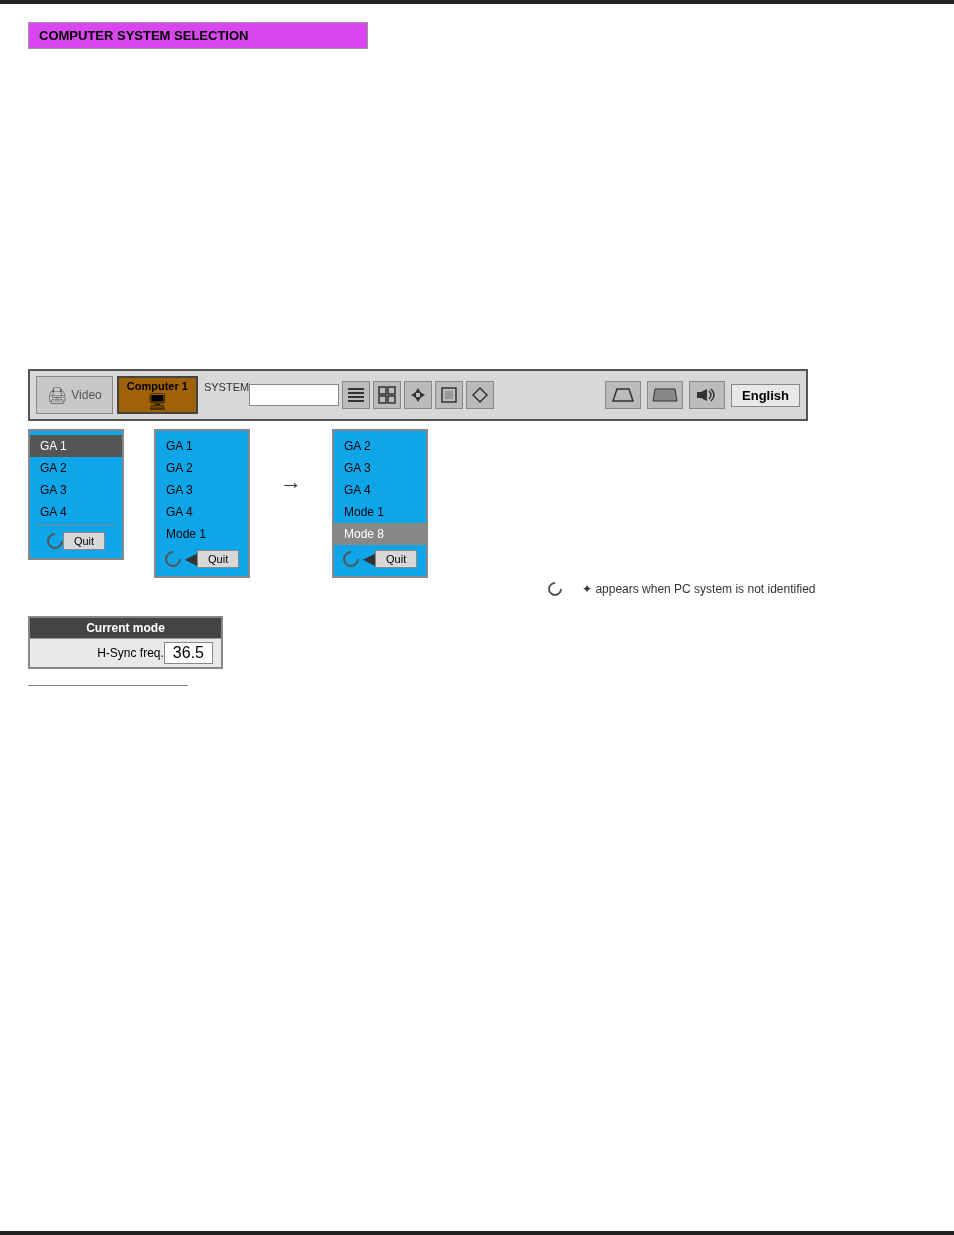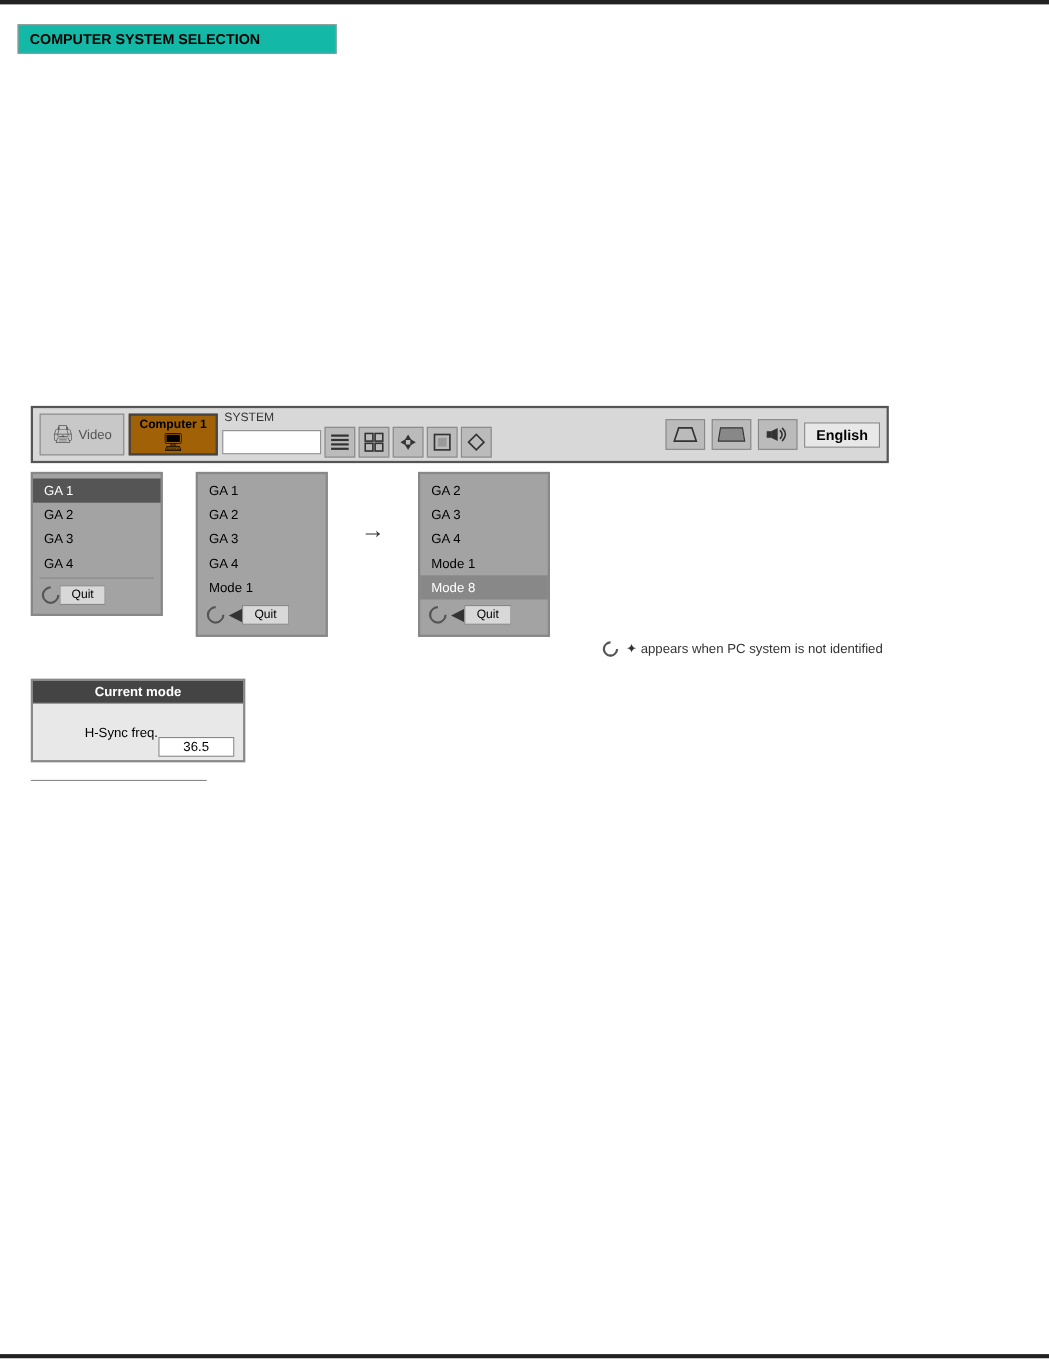--- a/index.html
+++ b/index.html
@@ -15,23 +15,23 @@
 
     
     .top-border {
       height: 4px;
       background: #222;
       width: 100%;
     }
 
     
     .header-label {
-      margin: 18px 0 0 16px;
-      width: 290px;
-      background: #14b8a6;
+      margin: 18px 0 0 28px;
+      width: 340px;
+      background: #d946ef;
       border: 1px solid #999;
       padding: 5px 10px;
       font-size: 13px;
       font-weight: bold;
     }
 
     
     .osd-section {
       margin-top: 320px;
       padding: 0 28px;
@@ -66,21 +66,21 @@
       color: #000;
       border: 2px solid #444;
     }
 
     .osd-tab-icon {
       font-size: 16px;
     }
 
     .osd-system-group {
       display: flex;
-      flex-direction: column;
+      flex-direction: row;
       align-items: flex-start;
       flex: 1;
     }
 
     .osd-system-label {
       font-size: 11px;
       color: #333;
       margin-bottom: 2px;
       margin-left: 2px;
     }
@@ -129,23 +129,23 @@
     
     .menu-panels {
       display: flex;
       align-items: flex-start;
       gap: 30px;
       margin-top: 8px;
       padding: 0 28px;
     }
 
     .menu-panel {
-      background: #a3a3a3;
+      background: #0ea5e9;
       border: 2px solid #888;
-      width: 120px;
+      width: 96px;
       padding: 4px 0;
     }
 
     .menu-item {
       padding: 4px 10px;
       font-size: 12px;
       cursor: pointer;
       color: #000;
     }
 
@@ -160,21 +160,21 @@
     }
 
     .menu-divider {
       border-bottom: 1px solid #888;
       margin: 2px 6px;
     }
 
     .menu-footer {
       display: flex;
       align-items: center;
-      justify-content: flex-start;
+      justify-content: center;
       padding: 4px 8px;
     }
 
     .menu-quit-btn {
       border: 1px solid #888;
       background: #d8d8d8;
       padding: 2px 10px;
       font-size: 11px;
       cursor: pointer;
     }
@@ -216,25 +216,24 @@
 
     .current-mode-label {
       flex: 1;
       font-size: 12px;
       text-align: right;
     }
 
     .current-mode-value {
       border: 1px solid #888;
       background: #fff;
-      padding: 1px 22px;
-      font-size: 12px;
+      padding: 1px 8px;
+      font-size: 16px;
       min-width: 40px;
       text-align: right;
-      margin-top: 27px;
     }
 
     
     .notes-section {
       margin-top: 16px;
       padding: 0 28px;
     }
 
     .notes-divider {
       border-top: 1px solid #888;
@@ -392,21 +391,21 @@
           <span style="font-size:16px; color:#333;">◀</span>
         </div>
         <button class="menu-quit-btn">Quit</button>
       </div>
     </div>
   </div>
 
 </div>
 
 <div style="padding: 0 28px; margin-top:4px; margin-left:520px; font-size:12px; color:#333;">
-  <div style="display:flex; align-items:center; gap:7px; margin-bottom:4px;">
+  <div style="display:flex; align-items:center; gap:20px; margin-bottom:4px;">
     <span style="display:inline-block; width:14px; height:14px; border:2px solid #555; border-radius:50%; border-right-color:transparent; transform:rotate(-45deg);"></span>
     <span>✦ appears when PC system is not identified</span>
   </div>
 </div>
 
 <div class="current-mode-section">
   <div class="current-mode-box">
     <div class="current-mode-title">Current mode</div>
     <div class="current-mode-row">
       <span class="current-mode-label">H-Sync freq.</span>

